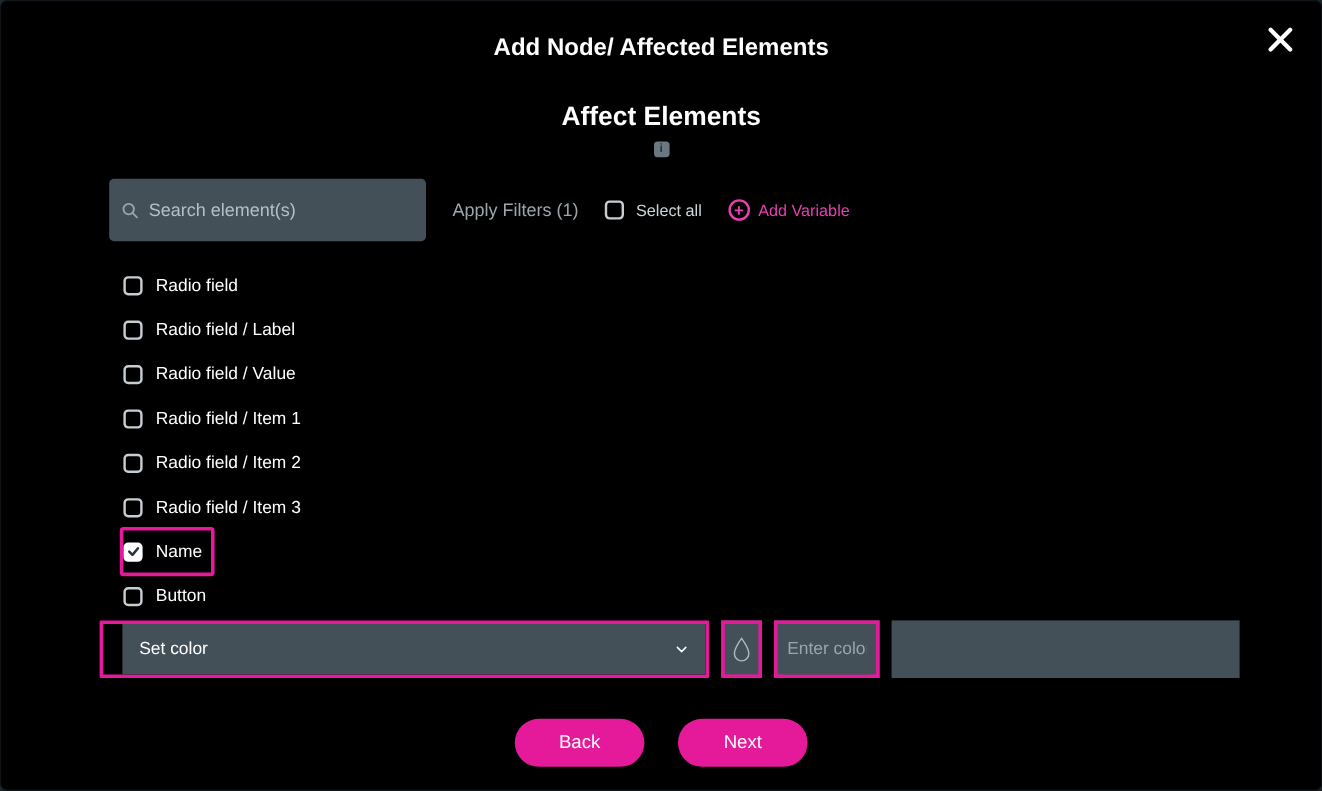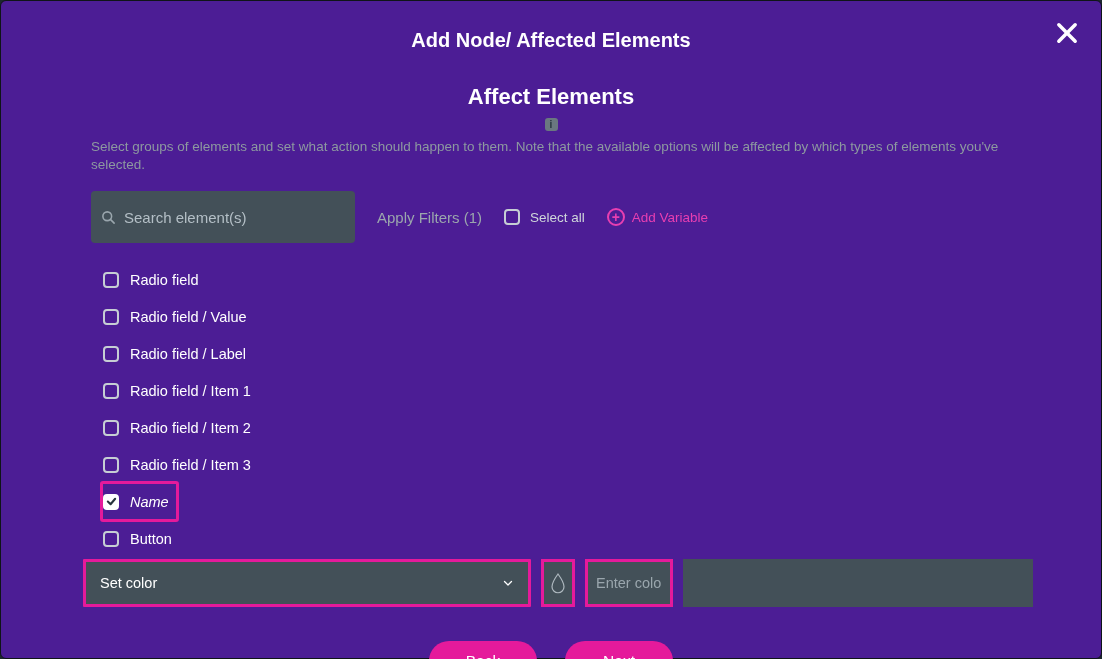--- a/index.html
+++ b/index.html
@@ -7,21 +7,21 @@
       width: 1102px;
       height: 659px;
       background: #1c272e;
       font-family: "Segoe UI", "Helvetica Neue", Arial, sans-serif;
       color: #fff;
       overflow: hidden;
     }
     .dialog {
       width: 1102px;
       height: 659px;
-      background: #4c1d95;
+      background: #000000;
       position: relative;
       border-radius: 6px;
       border: 1px solid #0f1418;
     }
     .close-btn {
       position: absolute;
       top: 18px;
       right: 20px;
       width: 28px;
       height: 28px;
@@ -172,39 +172,39 @@
       color: #fff;
       font-weight: 500;
     }
     .elem-item.highlighted {
       outline: 3px solid #e51a9b;
       outline-offset: -1px;
       width: fit-content;
       padding: 0 8px 0 0px;
       margin-left: -1px;
       border-radius: 1px;
-      font-style: italic;
     }
     .elem-item.highlighted .chk{ margin-left: 1px;}
     .action-row {
       display: flex;
       gap: 10px;
       margin-top: 4px;
       height: 48px;
       padding-left: 0;
       padding-right: 0;
       margin-left: -8px;
       margin-right: -22px;
     }
     .select-wrap {
       position: relative;
       flex: none;
-      width: 448px;
+      width: 508px;
       border: 3px solid #e51a9b;
       border-radius: 1px;
+      padding-left: 16px;
     }
     .select-inner {
       background: #435058;
       height: 100%;
       display: flex;
       align-items: center;
       justify-content: space-between;
       padding: 0 14px;
       font-size: 14.5px;
       cursor: pointer;
@@ -284,21 +284,20 @@
     </svg>
   </div>
 
   <div class="dialog-title">Add Node/ Affected Elements</div>
 
   <div class="content">
     <div class="section-title">
       <span>Affect Elements</span>
       <span class="info-icon">i</span>
     </div>
-    <div class="section-desc">Select groups of elements and set what action should happen to them. Note that the available options will be affected by which types of elements you've selected.</div>
 
     <div class="toolbar">
       <div class="search-box">
         <svg width="15" height="15" viewBox="0 0 24 24">
           <circle cx="10" cy="10" r="7" stroke="#9aa6ad" stroke-width="2.5" fill="none"></circle>
           <line x1="15" y1="15" x2="21" y2="21" stroke="#9aa6ad" stroke-width="2.5" stroke-linecap="round"></line>
         </svg>
         <input class="search-input" placeholder="Search element(s)" style="">
       </div>
       <div class="apply-filters">Apply Filters (1)</div>
@@ -315,25 +314,25 @@
     </div>
 
     <div class="list-wrap">
       <div class="list-scroll" id="element-list">
           <div class="elem-item">
             <span class="chk"></span>
             <span>Radio field</span>
           </div>
           <div class="elem-item">
             <span class="chk"></span>
+            <span>Radio field / Label</span>
+          </div>
+          <div class="elem-item">
+            <span class="chk"></span>
             <span>Radio field / Value</span>
-          </div>
-          <div class="elem-item">
-            <span class="chk"></span>
-            <span>Radio field / Label</span>
           </div>
           <div class="elem-item">
             <span class="chk"></span>
             <span>Radio field / Item 1</span>
           </div>
           <div class="elem-item">
             <span class="chk"></span>
             <span>Radio field / Item 2</span>
           </div>
           <div class="elem-item">

